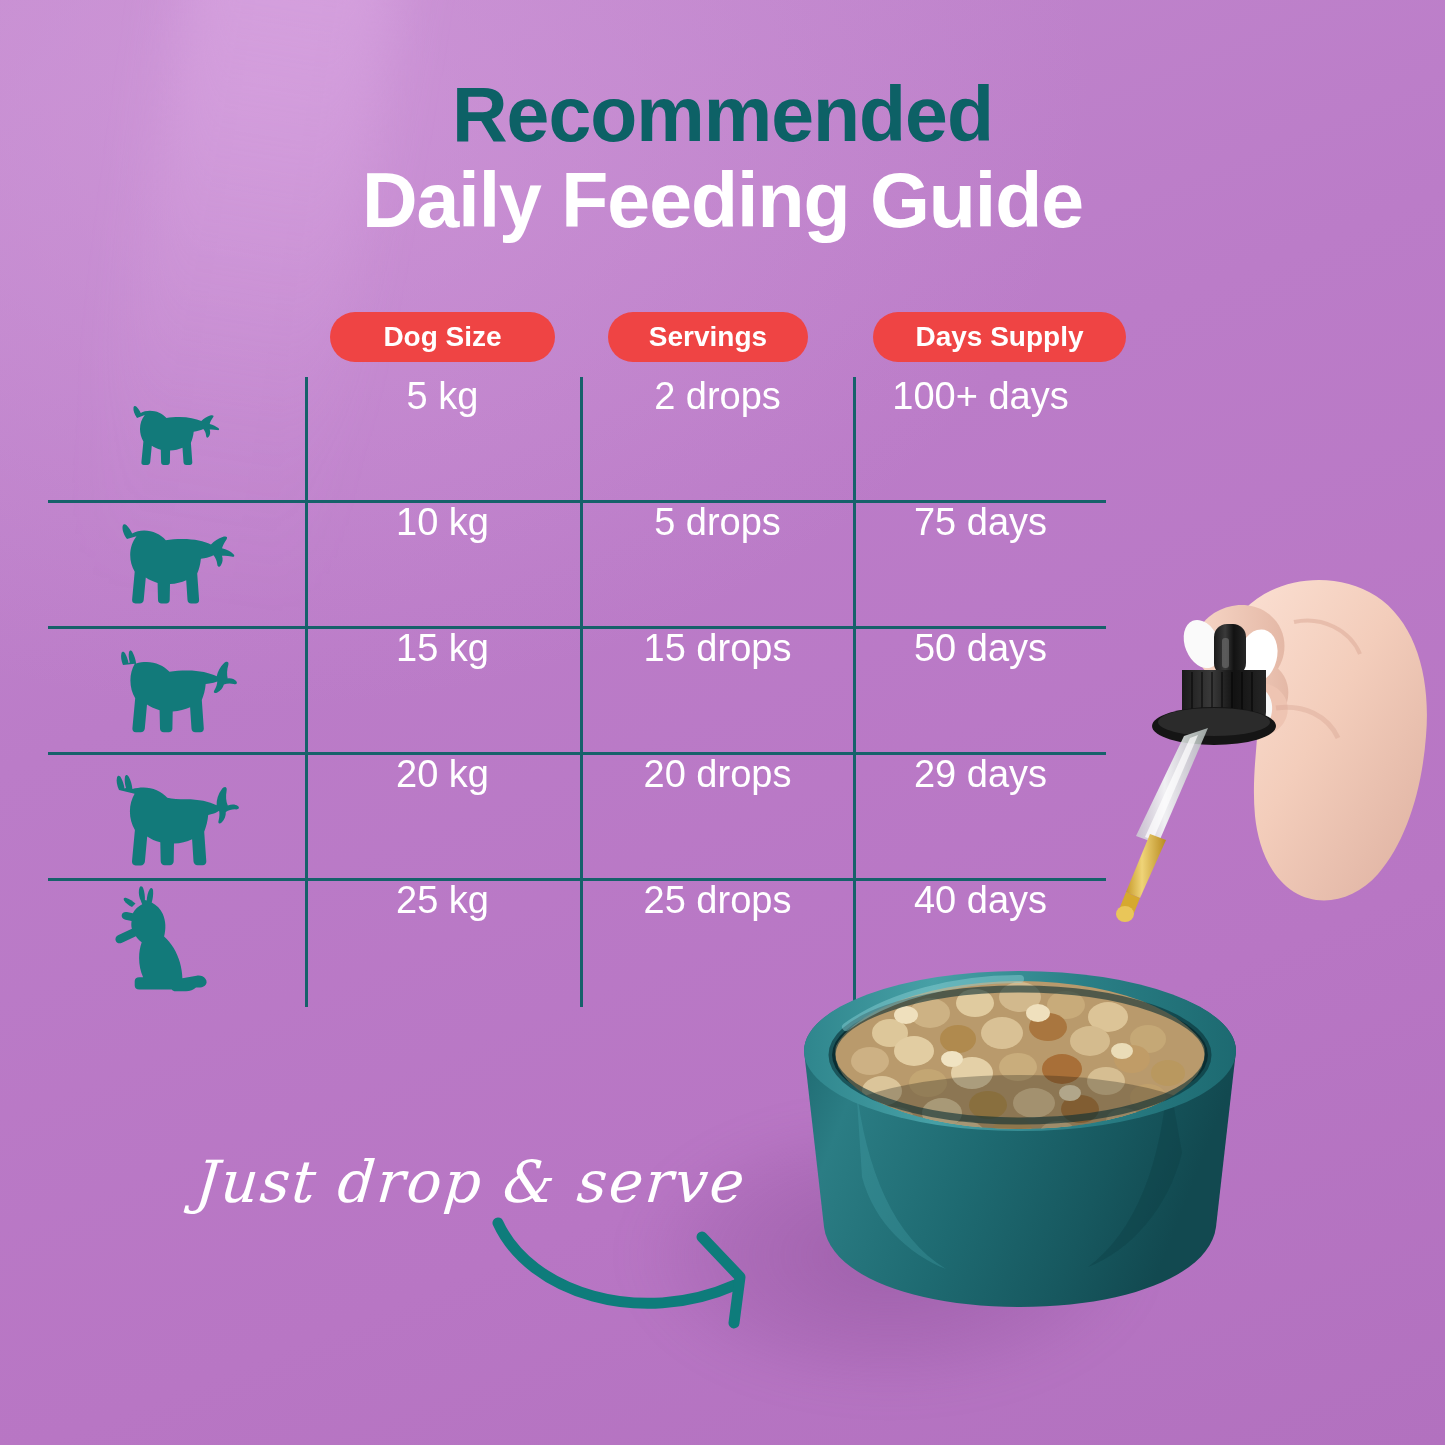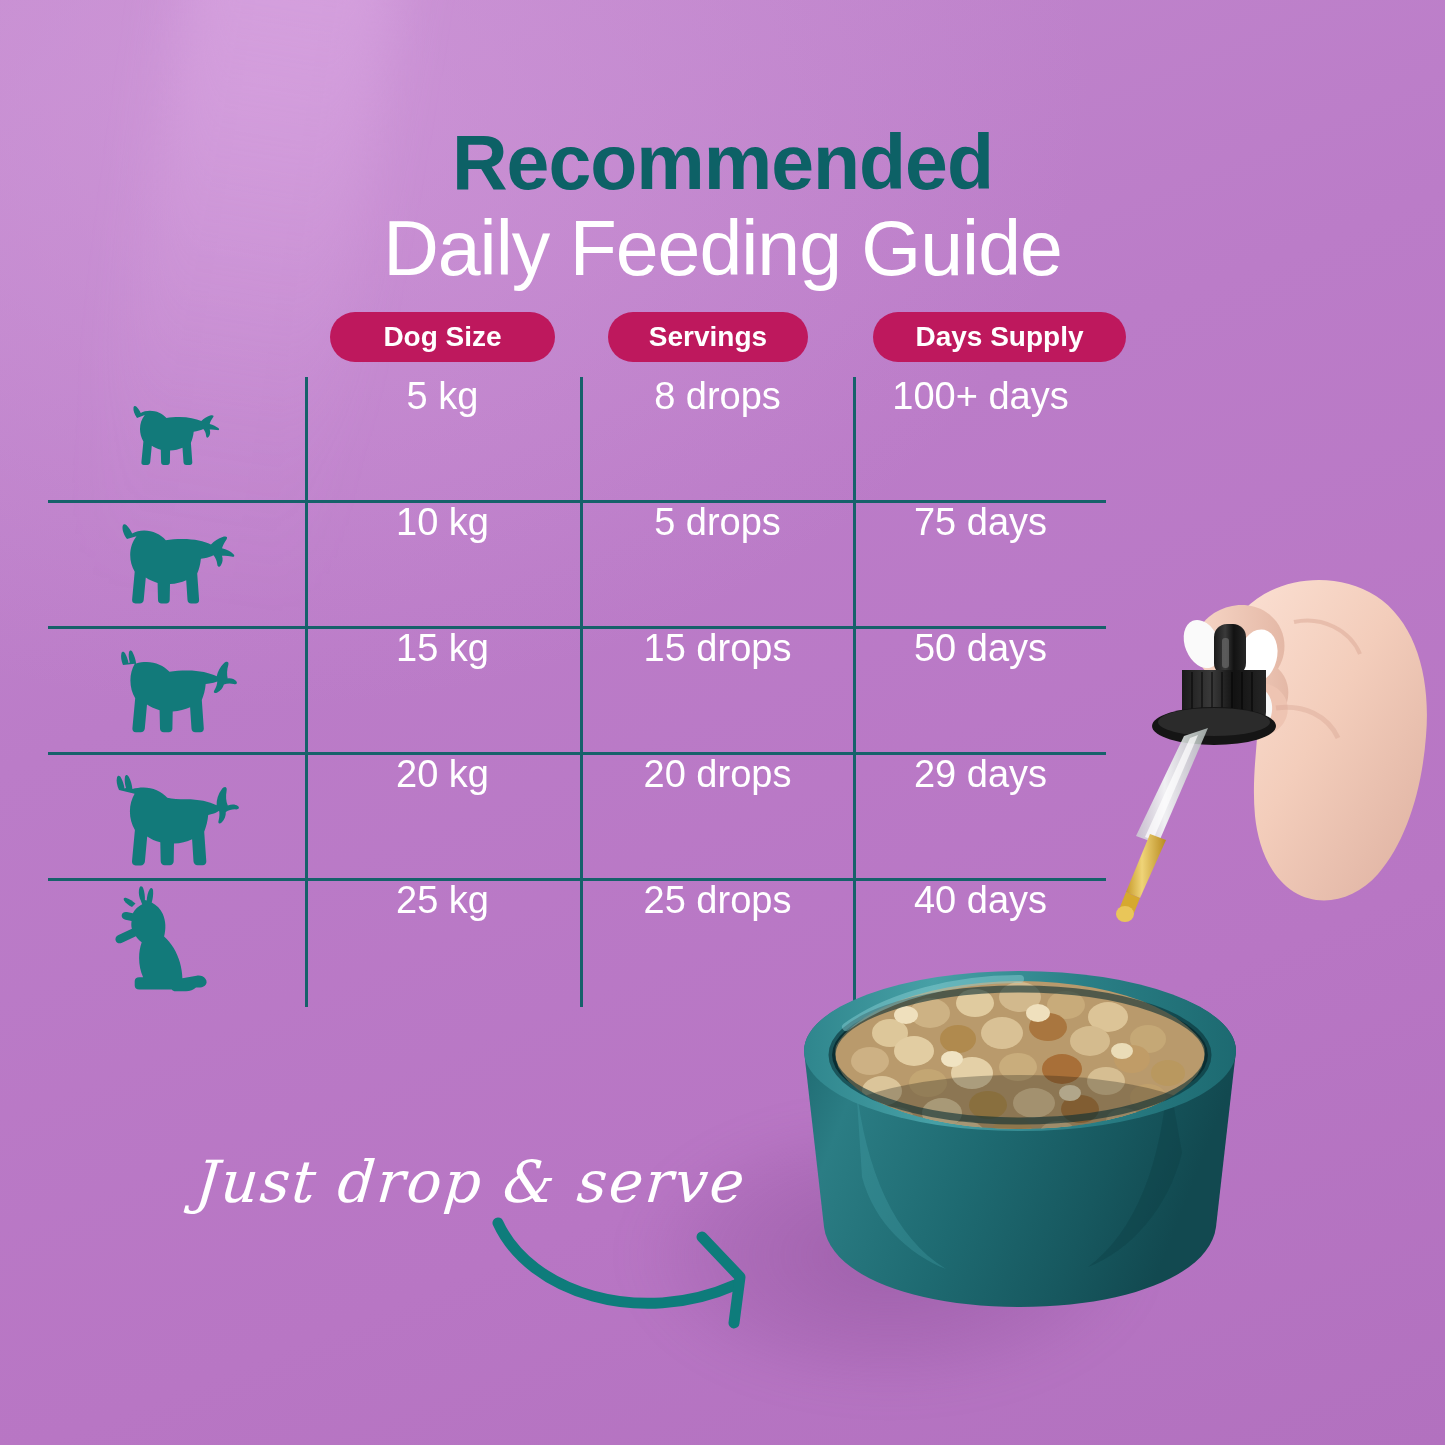--- a/index.html
+++ b/index.html
@@ -41,42 +41,41 @@
     left: 0; right: 0; top: 74px;
     text-align: center;
   }
   #title-top {
     display: block;
     font-size: 77px;
     font-weight: 700;
     letter-spacing: -1px;
     color: #0d6166;
     line-height: 1.05;
-    margin-top: 48px;
   }
   #title-bottom {
     display: block;
     font-size: 77px;
-    font-weight: 400;
+    font-weight: 700;
     letter-spacing: -1px;
     color: #ffffff;
     line-height: 1.18;
   }
 
   
   #header-pills {
     position: absolute;
     left: 305px; top: 312px;
     width: 800px; height: 50px;
   }
   .pill {
     position: absolute;
     top: 0;
     height: 50px;
-    background: #be185d;
+    background: #ef4444;
     border-radius: 26px;
     color: #ffffff;
     font-size: 28px;
     font-weight: 700;
     display: flex;
     align-items: center;
     justify-content: center;
     white-space: nowrap;
   }
   #pill-0 { left: 25px;  width: 225px; }
@@ -177,21 +176,21 @@
 
   <div class="row">
     <div class="cell-icon">
       <svg width="116" height="78" viewBox="0 0 116 78" aria-hidden="true">
         <g fill="#127a7a">
           <path d="M18 18c-2.5-3.5-4-7.5-3.5-10.5 0.3-1.8 1.8-2 3-0.8 1.8 1.8 3.3 4 4.2 6.2 2.6-1.4 5.8-2.2 9.2-2.2 6.6 0 12.6 2.8 16.6 7.2 3.6-0.6 8-1 13-1 9 0 16.4 1.6 21.8 4.2 2.4-2.6 5.6-4.6 8.8-5.6 2.4-0.8 4.4-0.2 3 1.8-1.6 2.2-2.8 4.4-3.4 6.6 3.4 0.8 6.6 2.4 8.6 4.2 1.6 1.4 0.8 2.6-1.4 2-2.2-0.6-4.8-0.8-7.2-0.6 0.8 2.4 0.6 5-0.8 7-1.2 1.8-2.6 1.4-2.8-0.8-0.2-2.4-1.2-4.8-2.8-6.6-2 1-4.4 1.8-7 2.2l-2.6 0.4c-0.4 4-1.4 7.8-2.8 11l1.4 19.6c0.1 1.6-0.9 2.6-2.6 2.6h-3.4c-1.7 0-2.7-1-2.8-2.6l-1-14.6c-3.6 1.6-7.8 2.6-12.4 2.9l-0.2 11.7c0 1.6-1 2.6-2.7 2.6h-3.4c-1.7 0-2.7-1-2.7-2.6l-0.3-12.6c-3.4-0.9-6.4-2.2-9-3.9l-1.6 16.5c-0.2 1.6-1.3 2.6-3 2.6h-3.3c-1.7 0-2.6-1-2.5-2.7l2-20.8c-2.2-3.6-3.4-7.8-3.4-12.3 0-5.4 1.8-10.3 4.8-14z"></path>
         </g>
       </svg>
     </div>
     <div class="cell-val">5 kg</div>
-    <div class="cell-val">8 drops</div>
+    <div class="cell-val">2 drops</div>
     <div class="cell-val wide">100+ days</div>
   </div>
 
   <div class="row">
     <div class="cell-icon">
       <svg width="140" height="96" viewBox="0 0 140 96" aria-hidden="true">
         <g fill="#127a7a">
           <path d="M20 22c-3-4-5-9-4.4-12.8 0.4-2.4 2.4-2.6 4-1 2.4 2.4 4.4 5.4 5.6 8.4 3.4-1.9 7.6-3 12-3 8.6 0 16.4 3.8 21.6 9.6 4.6-0.8 10.4-1.3 17-1.3 11.6 0 21.2 2.1 28.2 5.6 3.2-3.5 7.4-6.2 11.6-7.5 3.2-1 5.8-0.3 3.9 2.4-2.1 3-3.7 5.9-4.5 8.9 4.4 1.1 8.6 3.2 11.2 5.6 2.1 1.9 1.1 3.5-1.8 2.7-2.9-0.8-6.3-1.1-9.4-0.8 1.1 3.2 0.8 6.7-1.1 9.4-1.6 2.4-3.4 1.9-3.7-1.1-0.3-3.2-1.6-6.5-3.7-8.9-2.6 1.3-5.7 2.4-9.2 3l-3.4 0.5c-0.5 5.4-1.8 10.5-3.7 14.8l1.9 26.4c0.1 2.1-1.2 3.5-3.4 3.5h-4.5c-2.2 0-3.6-1.4-3.7-3.5l-1.3-19.7c-4.7 2.2-10.2 3.5-16.2 3.9l-0.3 15.8c0 2.1-1.4 3.5-3.6 3.5h-4.5c-2.2 0-3.6-1.4-3.6-3.5l-0.4-17c-4.5-1.2-8.4-3-11.8-5.3l-2.1 22.3c-0.2 2.1-1.7 3.5-3.9 3.5h-4.4c-2.2 0-3.4-1.4-3.3-3.6l2.6-28.1c-2.9-4.8-4.5-10.5-4.5-16.6 0-7.3 2.4-13.9 6.3-18.9z"></path>
         </g>
       </svg>

